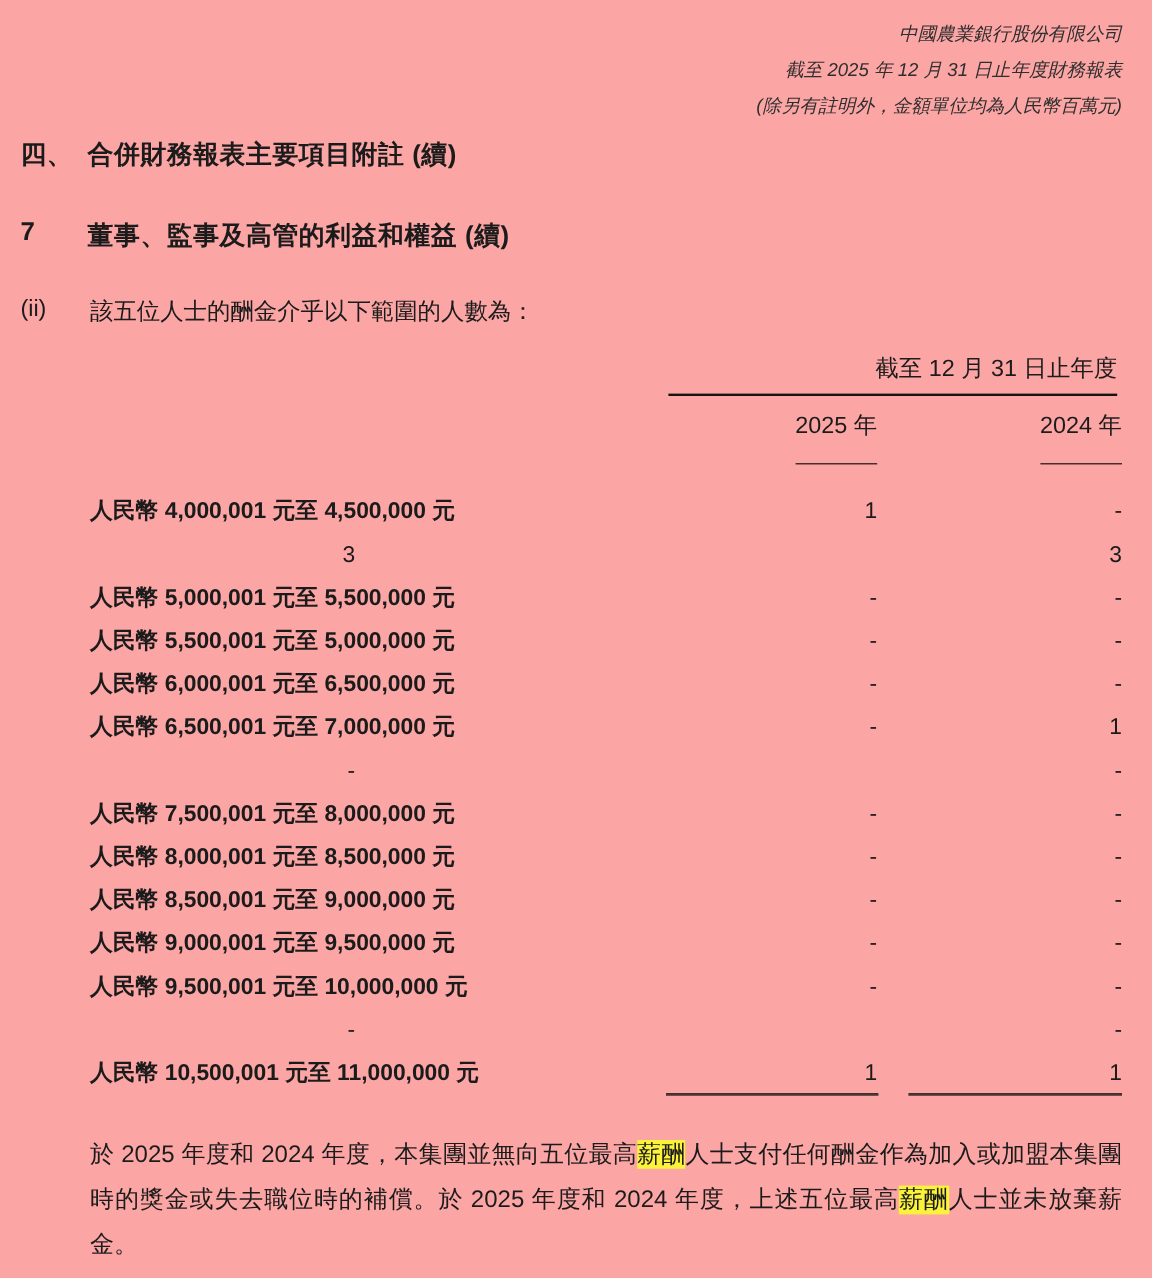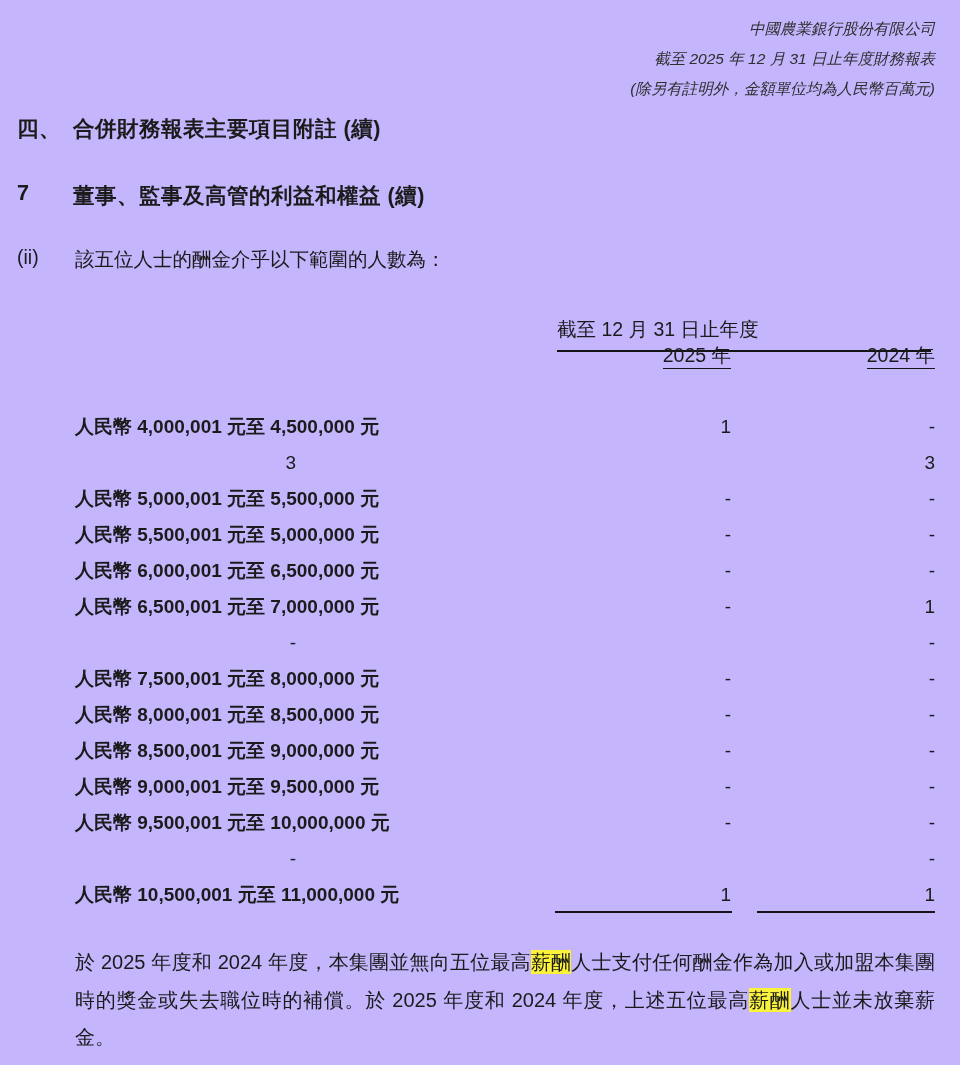--- a/index.html
+++ b/index.html
@@ -1,47 +1,47 @@
 <!DOCTYPE html>
 <html><head>
 <meta charset="utf-8">
 <style>
   * { margin:0; padding:0; box-sizing:border-box; }
   html,body { background:#ffffff; }
   body { font-family:"Liberation Sans","DejaVu Sans",sans-serif; color:#1b1b1b; }
   .page {
     position:relative; width:960px; height:1065px; margin:0 auto;
-    background:#c4b5fd; overflow:hidden;
+    background:#fca5a5; overflow:hidden;
   }
 
   
   .doc-header {
     position:absolute; top:14px; right:25px;
     text-align:right; font-style:italic;
     font-size:15.5px; line-height:30px; color:#2e2e2e;
   }
 
   
   .h-row { position:absolute; left:17px; right:25px; display:flex; align-items:flex-start; }
   .h-num { flex:none; width:56px; }
   .h-row.h1 { top:114px; font-weight:bold; font-size:21.5px; letter-spacing:0.5px; }
   .h-row.h2 { top:181px; font-weight:bold; font-size:21.5px; letter-spacing:0.5px; }
   .h-row.item { top:246px; font-size:19.5px; }
   .h-row.item .h-num { width:58px; }
 
   
   .span-head {
-    position:absolute; left:557px; width:374px; top:316px;
-    text-align:left; font-size:19.5px; line-height:27px;
+    position:absolute; left:557px; width:374px; top:294px;
+    text-align:right; font-size:19.5px; line-height:27px;
     padding-bottom:7px; border-bottom:2px solid #141414;
   }
   .col-head { position:absolute; top:342px; font-size:19.5px; line-height:26px; text-align:right; }
   .col-head.c2025 { left:557px; width:174px; }
   .col-head.c2024 { left:755px; width:180px; }
-  .col-head span { display:inline-block; border-bottom:1.5px solid #141414; padding-bottom:0; }
+  .col-head span { display:inline-block; border-bottom:1.5px solid #141414; padding-bottom:18px; }
 
   
   .tbody { position:absolute; top:409px; left:75px; width:860px; }
   .trow { display:flex; height:36px; line-height:36px; font-size:19px; }
   .cell-label { flex:none; width:435px; text-align:left;font-weight:bold; }
   .cell-y2025 { flex:none; width:221px; text-align:right; }
   .cell-y2024 { flex:1; text-align:right; }
 
   
   .dbl-rule { position:absolute; top:911px; height:2px;

